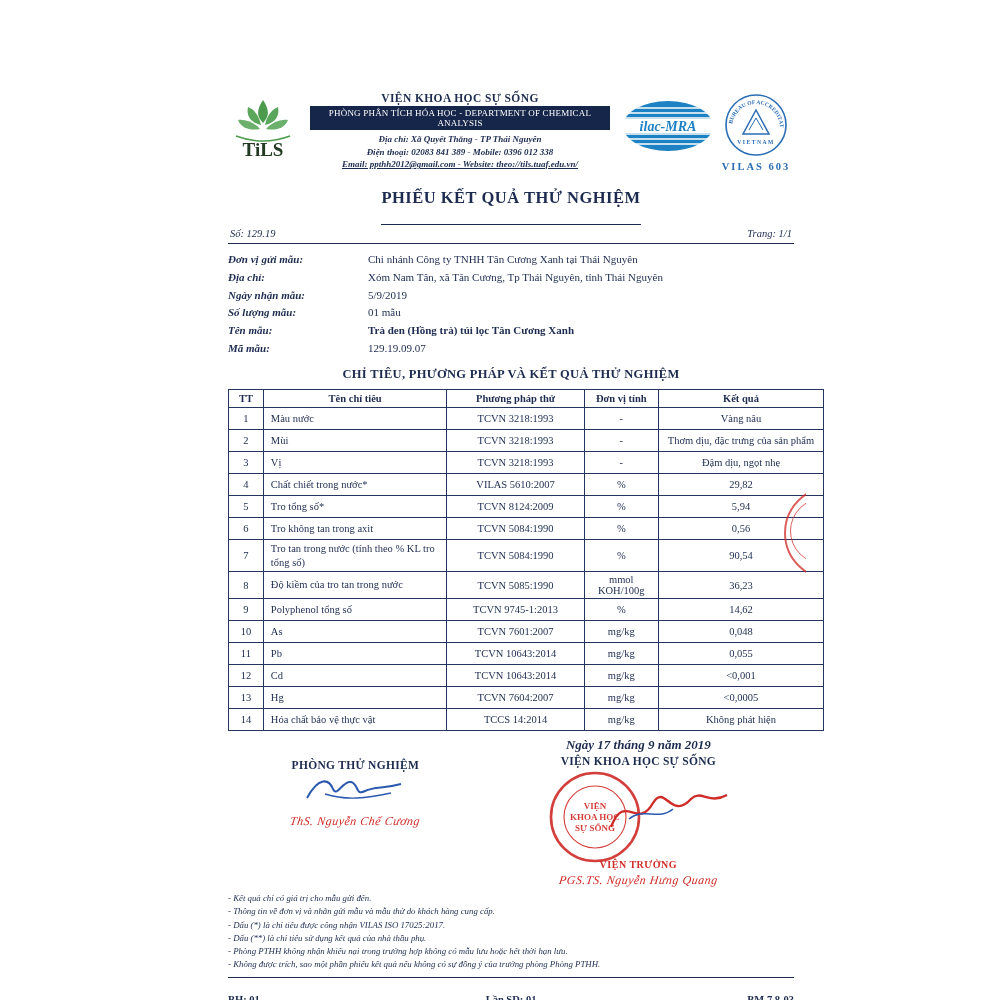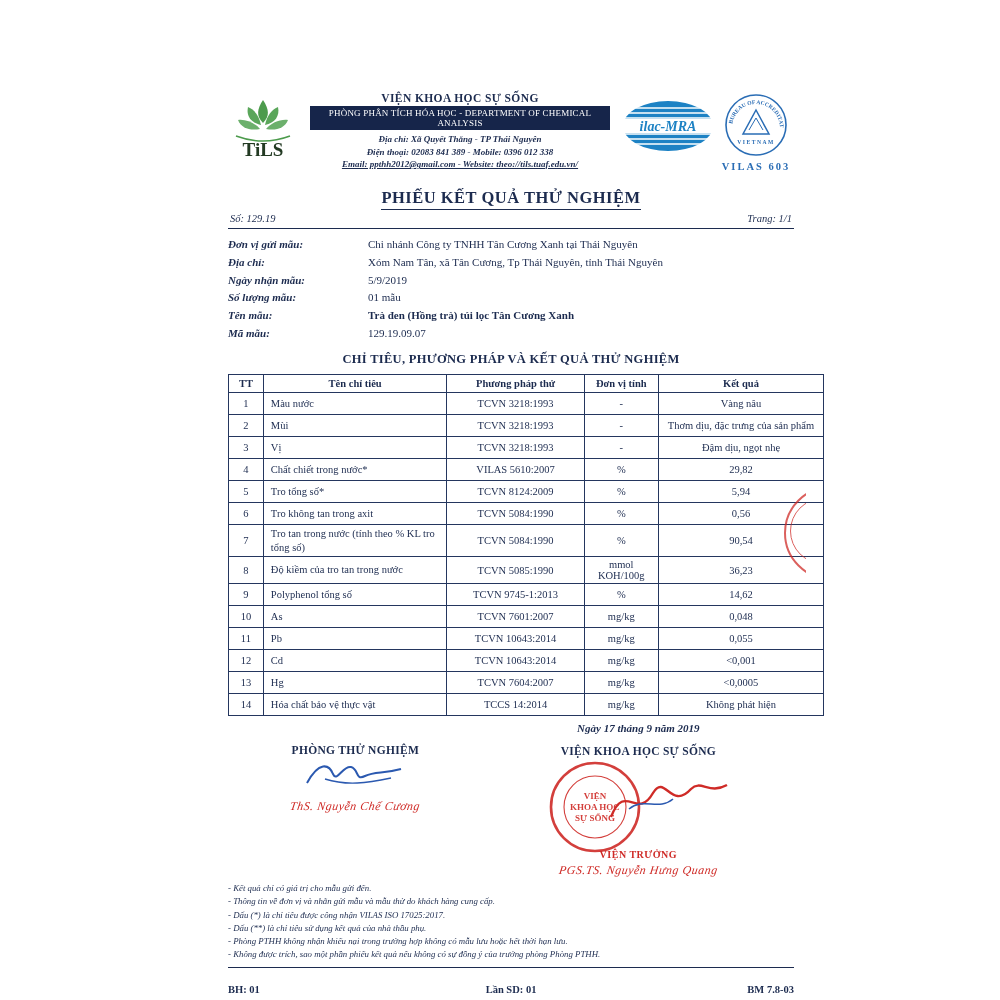--- a/index.html
+++ b/index.html
@@ -13,21 +13,21 @@
   .head-center{flex:1;text-align:center;padding:0 4px;}
   .org{font-weight:bold;font-size:11.5px;letter-spacing:.4px;}
   .dept{background:#16254a;color:#fff;font-weight:normal;font-size:9px;padding:2px 3px;margin:2px 6px 3px;letter-spacing:.2px;}
   .addr{font-weight:bold;font-style:italic;font-size:9px;line-height:1.4;}
   .addr.email-line{text-decoration:underline;}
   .logo-ilac{flex:0 0 98px;padding-top:6px;}
   .logo-vilas{flex:0 0 76px;text-align:center;}
 
   
   .title-row{text-align:center;margin-top:8px;}
-  .doc-title{display:inline-block;font-size:16.5px;font-weight:bold;letter-spacing:.5px;border-bottom:1.5px solid #1c2b4f;padding-bottom:1px;}
+  .doc-title{display:inline-block;font-size:16.5px;font-weight:bold;letter-spacing:.5px;border-bottom:1.5px solid #1c2b4f;padding-bottom:16px;}
   .meta-row{display:flex;justify-content:space-between;font-style:italic;font-size:10.5px;margin-top:3px;padding:0 2px;}
   .rule{border:none;border-top:1.2px solid #1c2b4f;margin:4px 0 7px;}
 
   
   .info-row{display:flex;font-size:11px;line-height:1.62;}
   .info-label{width:140px;font-weight:bold;font-style:italic;}
   .info-value{flex:1;}
   .info-row.bold-value .info-value{font-weight:bold;}
 
   
@@ -36,21 +36,21 @@
   table.results th,table.results td{border:1px solid #24365e;padding:2px 4px;text-align:center;vertical-align:middle;}
   table.results th{font-weight:bold;line-height:1.25;}
   table.results td{height:17px;}
   table.results td.c-name{text-align:left;padding-left:7px;line-height:1.3;}
   col.w-tt{width:30px;}col.w-name{width:158px;}col.w-method{width:118px;}col.w-unit{width:64px;}col.w-result{width:142px;}
 
   
   .sig-section{display:flex;margin-top:6px;}
   .sig-left{width:45%;text-align:center;padding-top:22px;}
   .sig-right{width:55%;text-align:center;}
-  .date-line{font-weight:bold;font-style:italic;font-size:11px;margin-bottom:11px;}
+  .date-line{font-weight:bold;font-style:italic;font-size:13px;margin-bottom:2px;}
   .sig-title{font-weight:bold;font-size:11.5px;letter-spacing:.3px;}
   .script-name{font-style:italic;font-size:12px;color:#cf2b27;letter-spacing:.5px;transform:skewX(-8deg);display:inline-block;}
   .role{font-weight:bold;font-size:10px;color:#cf2b27;letter-spacing:.5px;margin-top:-6px;}
   .stamp-wrap{position:relative;height:96px;margin-top:2px;font-family:Liberation Serif, serif;}
 
   
   .footnotes{margin-top:4px;font-size:8.8px;font-style:italic;line-height:1.5;}
   .footnotes div{white-space:nowrap;}
 
   

